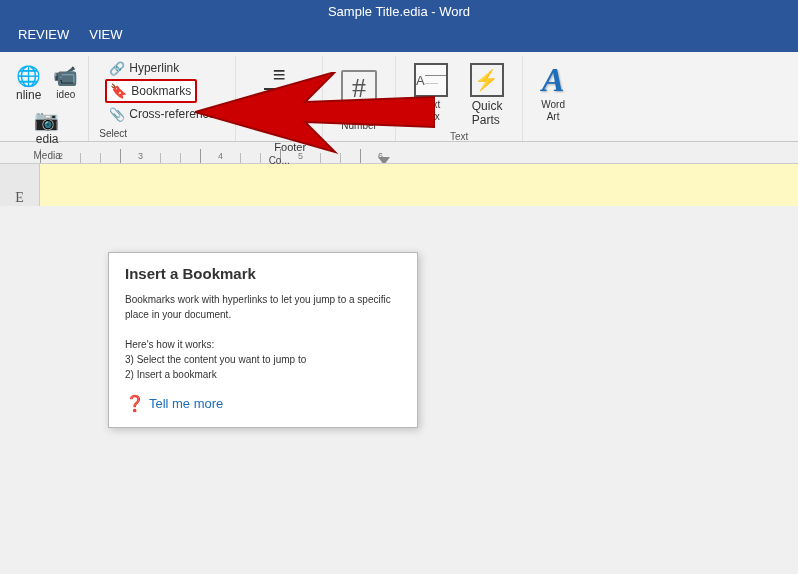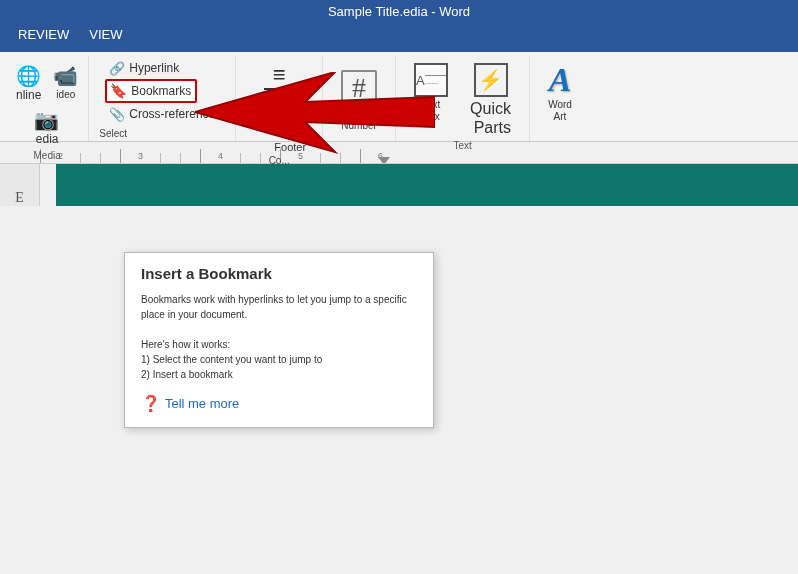--- a/index.html
+++ b/index.html
@@ -320,21 +320,21 @@
     </div>
 
     <div class="ribbon-section" style="min-width:100px;">
       <div style="flex:1; display:flex; gap:6px; align-items:flex-start; padding-top:4px;">
         <div class="big-ribbon-btn">
           <div style="width:34px;height:34px;border:2px solid #555;display:flex;align-items:center;justify-content:center;font-size:13px;color:#555;background:#fafafa;">A<br><span style="font-size:8px;border-top:1px solid #888;display:block;width:100%;text-align:left;font-weight:bold;">___</span></div>
           <span style="font-size:10px; text-align:center; line-height:1.2;">Text<br>Box</span>
         </div>
         <div class="big-ribbon-btn">
           <div style="width:34px;height:34px;border:2px solid #555;display:flex;align-items:center;justify-content:center;font-size:20px;color:#555;">⚡</div>
-          <span style="font-size:16px; text-align:right; line-height:1.2;">Quick<br>Parts</span>
+          <span style="font-size:12px; text-align:left; line-height:1.2;">Quick<br>Parts</span>
         </div>
       </div>
       <div style="font-size:10px;color:#555;margin-top:auto;padding-bottom:2px;">Text</div>
     </div>
 
     <div class="ribbon-section" style="min-width:60px; border-right:none;">
       <div style="flex:1; display:flex; align-items:flex-start; padding-top:4px;">
         <div class="big-ribbon-btn">
           <div style="font-size:34px; font-family:'Times New Roman',serif; font-style:italic; font-weight:bold; color:#1a6eba; text-shadow:1px 1px 2px rgba(0,0,0,0.3); line-height:1;">A</div>
           <span style="font-size:10px; text-align:center; line-height:1.2;">Word<br>Art</span>
@@ -374,29 +374,29 @@
     </div>
   </div>
 </div>
 
 <div class="doc-body">
 
   <div class="doc-sidebar">
     <div style="margin-top:20px; font-size:14px; font-family: serif; color:#555; writing-mode:horizontal-tb;">E</div>
   </div>
 
-  <div class="doc-content" style="position:relative; background:#0f766e; flex:1;margin-left:16px;">
+  <div class="doc-content" style="position:relative; background:#fef9c3; flex:1;">
 
     <div class="tooltip-popup">
       <div class="tooltip-title">Insert a Bookmark</div>
       <div class="tooltip-body">
         <p>Bookmarks work with hyperlinks to let you jump to a specific place in your document.</p>
         <br>
         <p>Here's how it works:</p>
-        <p>1) Select the content you want to jump to</p>
+        <p>3) Select the content you want to jump to</p>
         <p>2) Insert a bookmark</p>
       </div>
       <a class="tooltip-link" href="#">
         <span style="color:#1a6eba; font-size:16px;">❓</span>
         <span>Tell me more</span>
       </a>
     </div>
 
   </div>
 </div>

